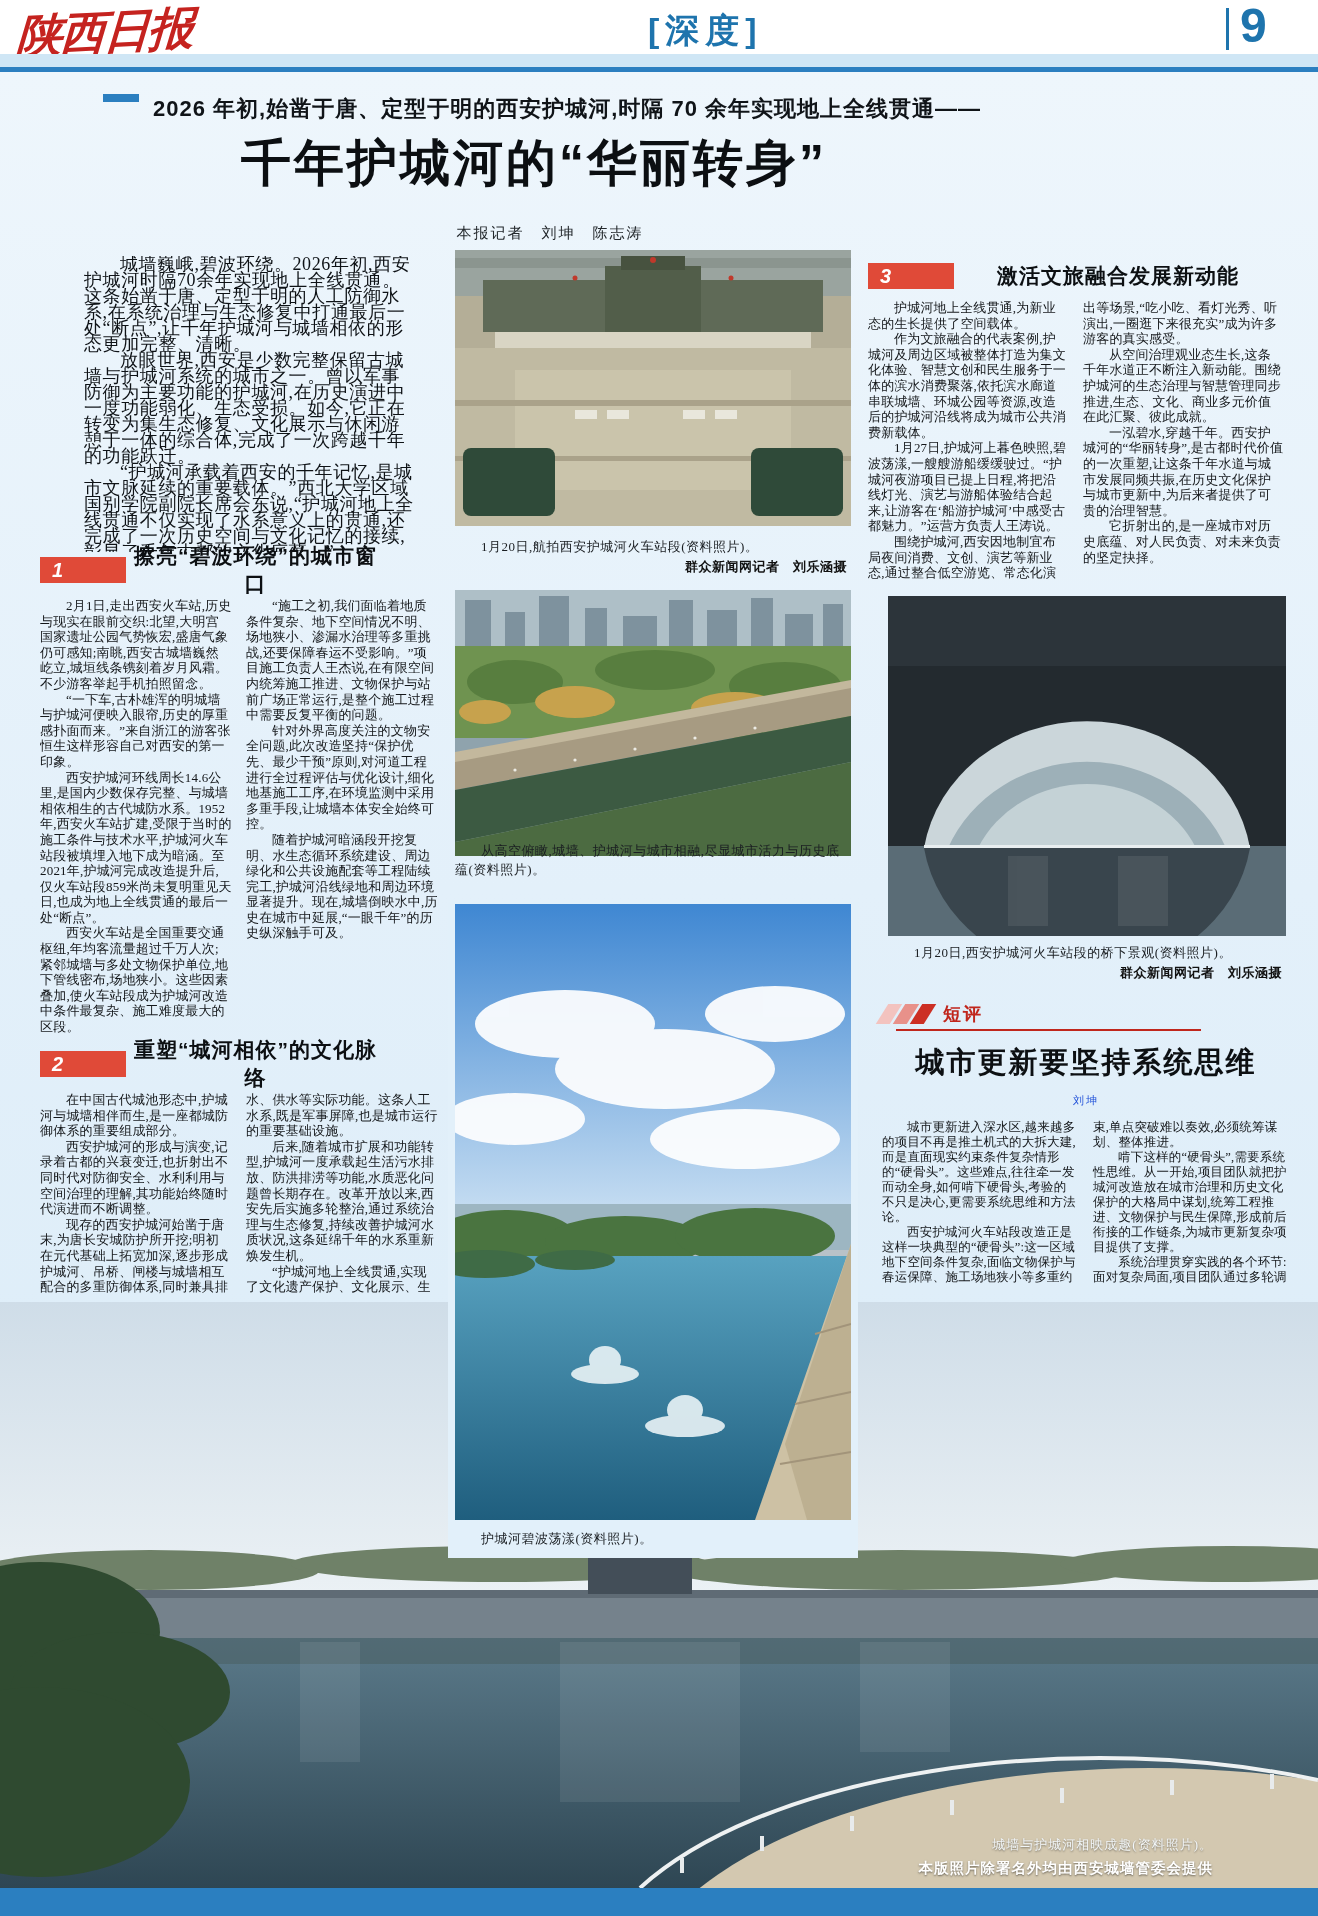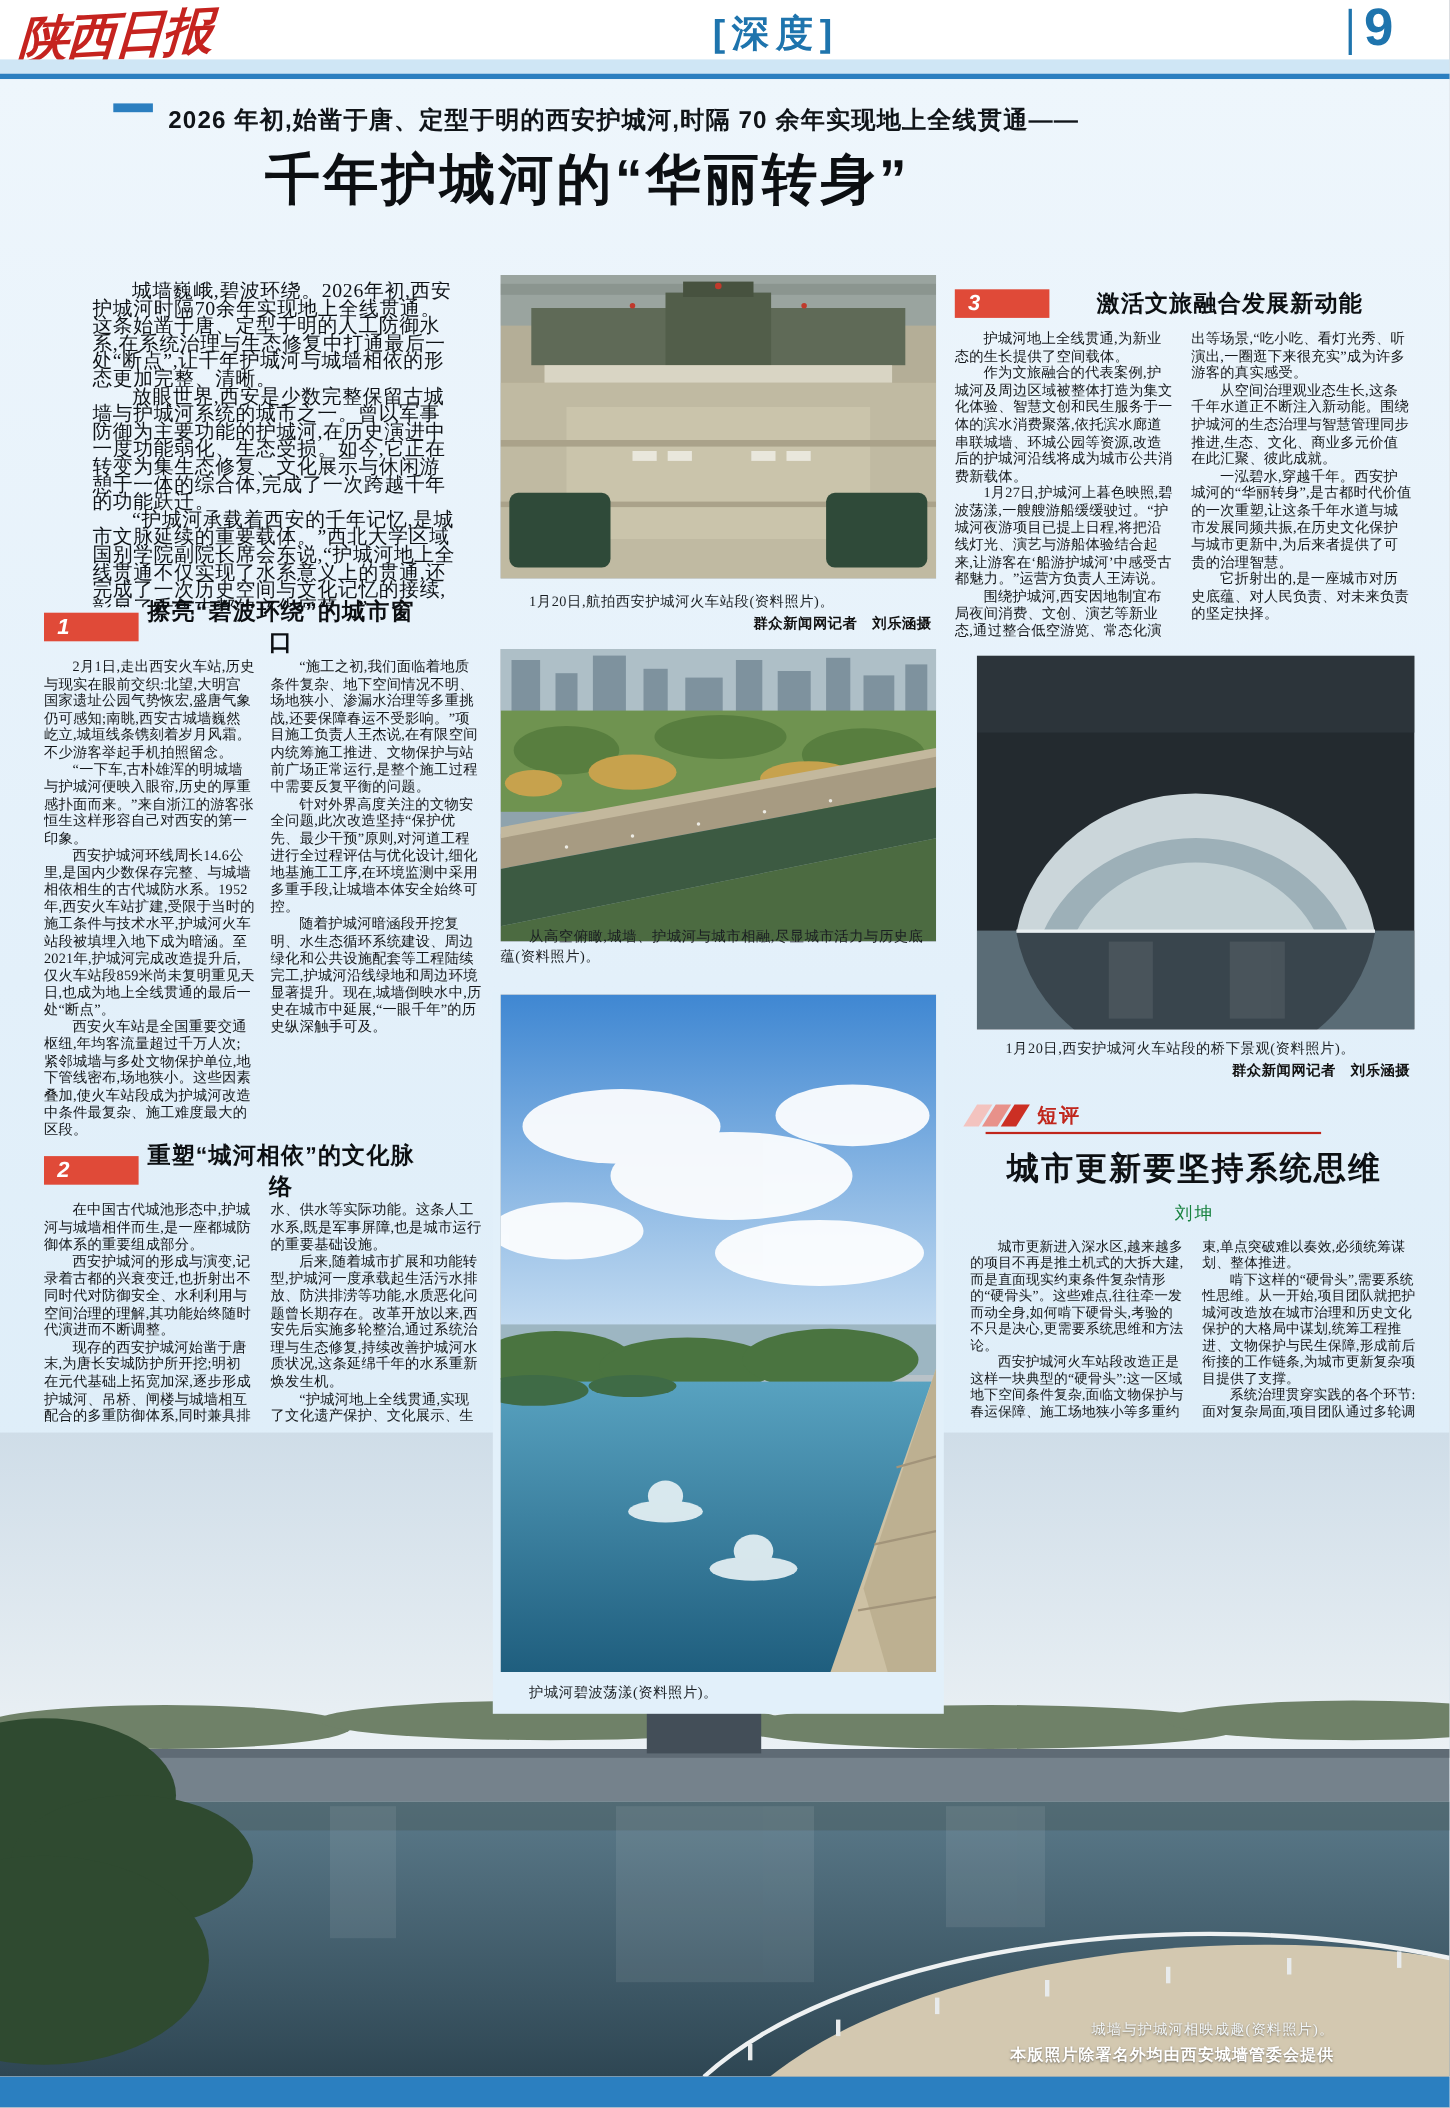--- a/index.html
+++ b/index.html
@@ -89,21 +89,21 @@
   
   .commentary { left:882px; top:1002px; width:408px; z-index:2; }
   .cmt-label-row { display:flex; align-items:center; height:24px; }
   .slash { width:14px; height:20px; transform:skewX(-32deg); margin-right:3px; flex:none; }
   .s1 { background:#f3c3bf; } .s2 { background:#e8918a; } .s3 { background:#cc2f24; }
   .cmt-label { font-size:18px; font-weight:bold; color:#c0261c; margin-left:10px;
     letter-spacing:2px; font-family:"Liberation Sans", sans-serif; }
   .cmt-underline { width:305px; height:2px; background:#c0261c; margin-top:3px; margin-left:14px; }
   .cmt-title { margin-top:12px; text-align:center; font-size:29px; font-weight:bold;
     color:#0d1013; letter-spacing:2px; }
-  .cmt-author { margin-top:10px; text-align:center; font-size:16px; color:#15803d; letter-spacing:2px; }
+  .cmt-author { margin-top:10px; text-align:center; font-size:11px; color:#1d4ed8; letter-spacing:2px; }
   .cmt-body { margin-top:12px; height:178px; font-size:12.5px; line-height:15px; color:#14171a;
     columns:2; column-gap:14px; column-fill:auto; overflow:hidden; letter-spacing:0.2px; }
 
   
   .panorama { left:0; top:1302px; width:1318px; height:586px; z-index:1; overflow:hidden; }
   .pan-cap { position:absolute; right:105px; bottom:34px; text-align:right; color:#f2f6f8;
     font-size:13px; letter-spacing:1px; text-shadow:0 1px 2px rgba(0,0,0,0.45); z-index:2; }
   .pan-credit { position:absolute; right:105px; bottom:10px; text-align:right; color:#ffffff;
     font-size:14.5px; font-weight:bold; letter-spacing:1px; font-family:"Liberation Sans", sans-serif;
     text-shadow:0 1px 2px rgba(0,0,0,0.5); z-index:2; }
@@ -121,20 +121,21 @@
   <div class="abs hdr-band"></div>
   <div class="abs hdr-line"></div>
 
   <div class="abs content-bg"></div>
 
   <div class="abs kicker-row">
     <span class="kicker-dash"></span>
     <span class="kicker-text">2026 年初,始凿于唐、定型于明的西安护城河,时隔 70 余年实现地上全线贯通——</span>
   </div>
   <div class="abs main-title">千年护城河的“华丽转身”</div>
+  <div class="abs byline">本报记者　刘坤　陈志涛</div>
 
   <div class="abs intro zcol">
       <p>城墙巍峨,碧波环绕。2026年初,西安护城河时隔70余年实现地上全线贯通。这条始凿于唐、定型于明的人工防御水系,在系统治理与生态修复中打通最后一处“断点”,让千年护城河与城墙相依的形态更加完整、清晰。</p>
       <p>放眼世界,西安是少数完整保留古城墙与护城河系统的城市之一。曾以军事防御为主要功能的护城河,在历史演进中一度功能弱化、生态受损。如今,它正在转变为集生态修复、文化展示与休闲游憩于一体的综合体,完成了一次跨越千年的功能跃迁。</p>
       <p>“护城河承载着西安的千年记忆,是城市文脉延续的重要载体。”西北大学区域国别学院副院长席会东说,“护城河地上全线贯通不仅实现了水系意义上的贯通,还完成了一次历史空间与文化记忆的接续,彰显了千年古都的文化底蕴。”</p>
       <p>从一条河的重生,观一座城的治理之变。近日,西安护城河综合治理与转型发展的做法入选自然资源部发布的《支持新产业新业态发展的规划和土地政策创新案例集》,为生态修复、遗产保护与城市更新提供了具有示范意义的样本。</p>
     </div>
 
   <div class="abs sec-header sh1">
     <span class="sec-num">1</span>

